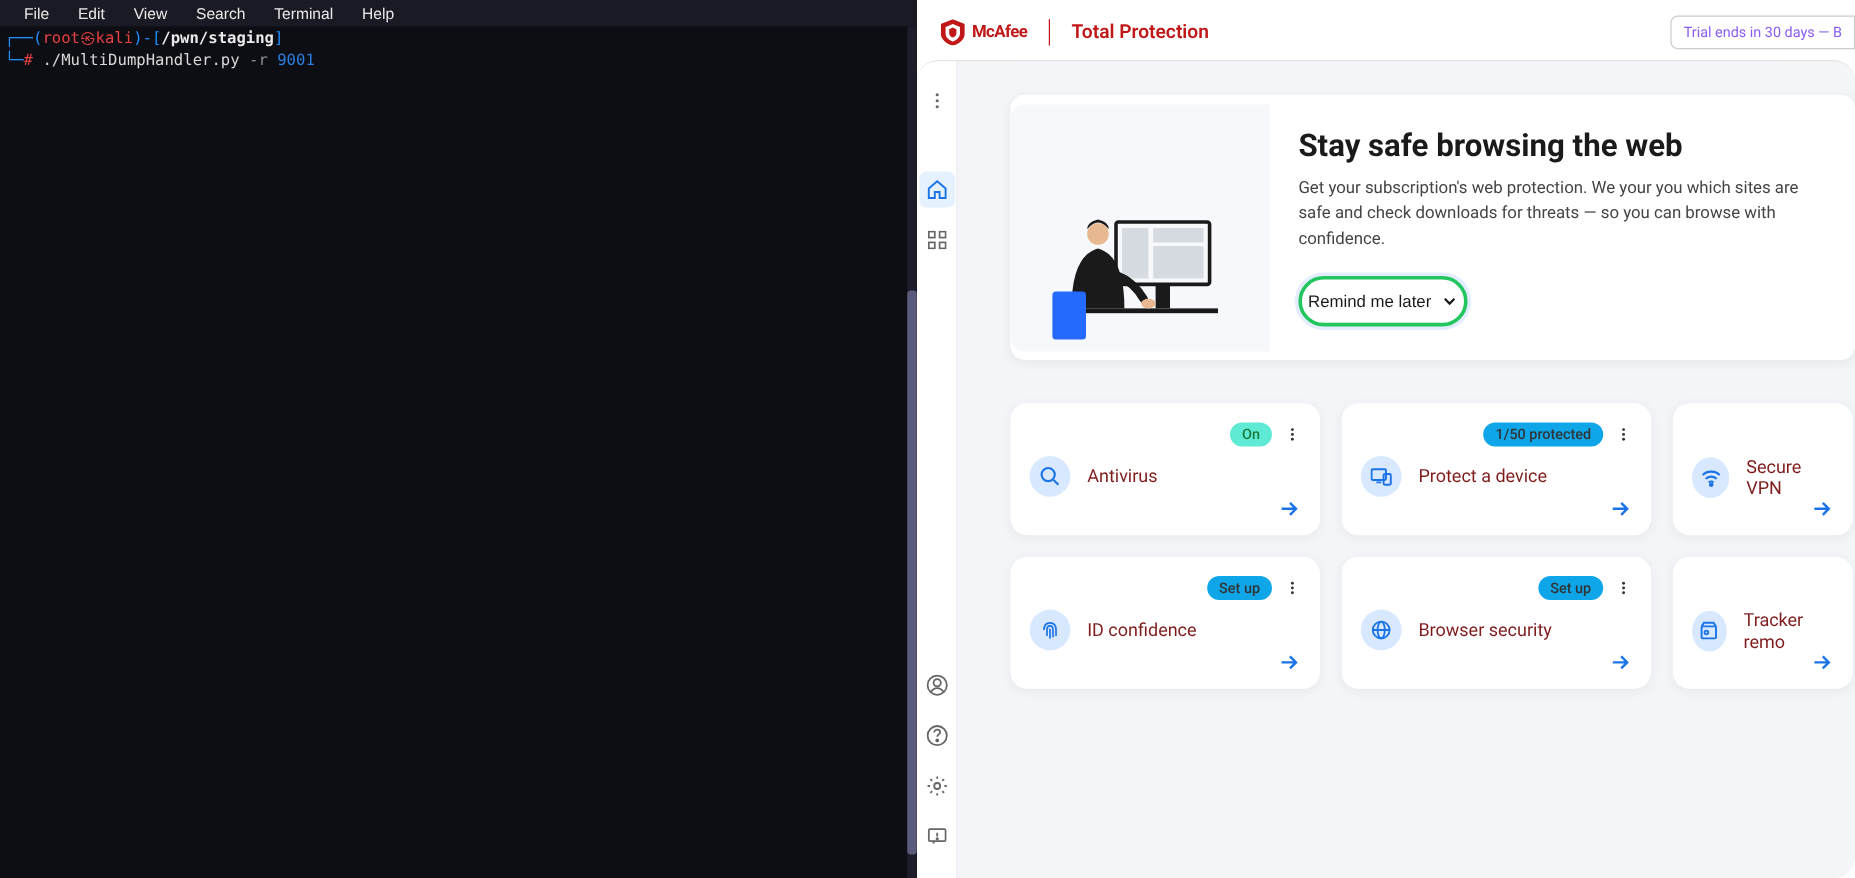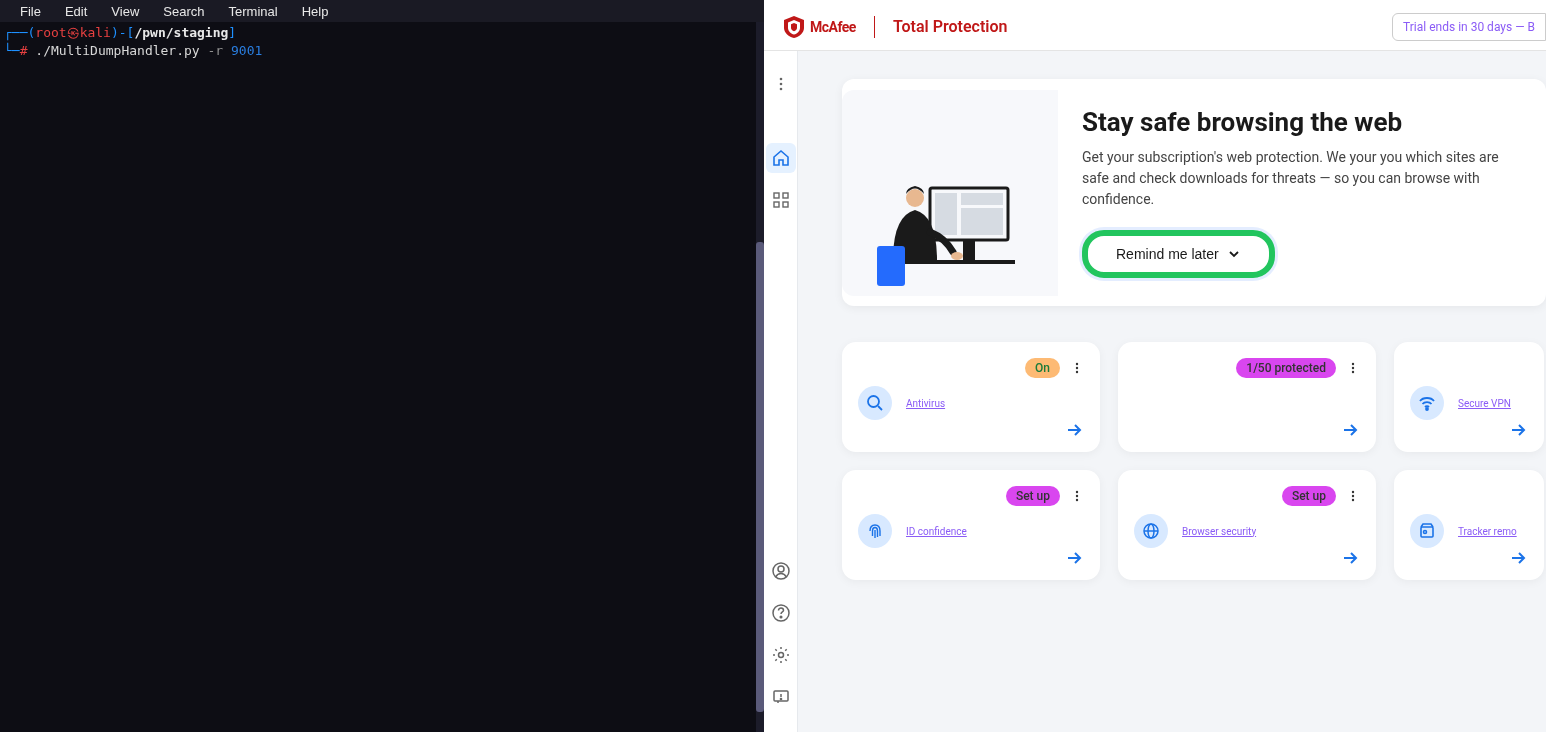--- a/index.html
+++ b/index.html
@@ -24,48 +24,48 @@
 
 .mcafee-pane { flex: 1; height: 732px; background: #fff; display: flex; flex-direction: column; overflow: hidden; }
 .mc-header { display: flex; align-items: center; justify-content: space-between; padding: 10px 20px 6px 20px; border-bottom: 1px solid #fff; height: 50px; }
 .mc-brand { display: flex; align-items: center; gap: 10px; }
 .mc-logo-wrap { display: flex; align-items: center; gap: 6px; }
 .mc-logo-txt { color: #c01818; font-weight: 700; font-size: 14px; letter-spacing: -0.5px; }
 .mc-divider { width: 1px; height: 22px; background: #c01818; margin: 0 8px; }
 .mc-subtitle { color: #c01818; font-weight: 600; font-size: 16px; }
 .mc-trial { border: 1px solid #ccc; border-radius: 6px 0 0 6px; padding: 6px 10px; font-size: 12px; color: #8b5cf6; margin-right: -20px; }
 
-.mc-body { flex: 1; display: flex; background: #f3f5f8; border-top: 1px solid #e4e4e4; overflow: hidden; }
+.mc-body { flex: 1; display: flex; background: #f3f5f8; border-top: 1px solid #e4e4e4; overflow: hidden; border-radius: 18px; }
 .mc-sidebar { width: 34px; background: #fff; border-right: 1px solid #e6e9ed; display: flex; flex-direction: column; align-items: center; padding-top: 18px; }
 .mc-side-top { display: flex; flex-direction: column; gap: 12px; align-items: center; }
 .mc-side-spacer { flex: 1; }
 .mc-side-bot { display: flex; flex-direction: column; gap: 12px; align-items: center; padding-bottom: 20px; }
 .mc-side-icon { width: 30px; height: 30px; display: flex; align-items: center; justify-content: center; color: #666; cursor: pointer; border-radius: 6px; }
 .mc-side-icon.active { background: #e5f1ff; color: #1b73e8; }
 
 .mc-main { flex: 1; padding: 28px 0 28px 44px; overflow: hidden; }
 
 .hero-card { background: #fff; border-radius: 12px; display: flex; align-items: center; box-shadow: 0 2px 10px rgba(0,0,0,0.06); margin-bottom: 36px; width: calc(100% - 0px); min-height: 206px; }
 .hero-ill { width: 216px; height: 206px; background: #f7f8fb; border-radius: 12px 0 0 12px; display: flex; align-items: flex-end; justify-content: center; padding-bottom: 0; }
 .hero-content { flex: 1; padding: 28px 24px; }
 .hero-title { font-size: 26px; font-weight: 700; color: #1a1a1a; margin-bottom: 10px; }
 .hero-desc { font-size: 14px; color: #444; line-height: 1.5; margin-bottom: 20px; }
 .hero-actions { display: flex; gap: 12px; }
-.btn-outline { border: 6px solid #22c55e; background: #fff; color: #1a1a1a; padding: 10px 28px; border-radius: 22px; font-size: 14px; font-weight: 500; display: flex; align-items: center; gap: 8px; cursor: pointer; box-shadow: 0 0 0 3px rgba(36,107,253,0.12); }
+.btn-outline { border: 3px solid #22c55e; background: #fff; color: #1a1a1a; padding: 10px 5px; border-radius: 22px; font-size: 14px; font-weight: 500; display: flex; align-items: center; gap: 8px; cursor: pointer; box-shadow: 0 0 0 3px rgba(36,107,253,0.12); }
 .btn-dark { border: none; background: #1a1a1a; color: #fff; padding: 10px 18px; border-radius: 22px; font-size: 14px; font-weight: 500; display: flex; align-items: center; gap: 8px; cursor: pointer; }
 
 .tiles { display: flex; gap: 18px; flex-wrap: wrap; }
 .tile { width: 258px; height: 110px; background: #fff; border-radius: 14px; box-shadow: 0 2px 10px rgba(0,0,0,0.05); position: relative; padding: 16px; display: flex; flex-direction: column; }
 .tile-top { display: flex; justify-content: flex-end; align-items: center; gap: 10px; height: 20px; }
-.tile-badge { font-size: 12px; padding: 3px 10px; border-radius: 12px; background: #d946ef; color: #333; font-weight: 500; }
-.tile-badge.on { background: #fdba74; color: #1a7b3a; }
+.tile-badge { font-size: 12px; padding: 3px 10px; border-radius: 12px; background: #0ea5e9; color: #333; font-weight: 500; }
+.tile-badge.on { background: #5eead4; color: #1a7b3a; }
 .tile-more { color: #333; cursor: pointer; display: flex; }
 .tile-row { display: flex; align-items: center; gap: 14px; margin-top: 8px; }
 .tile-icon { width: 34px; height: 34px; border-radius: 50%; background: #d8e9ff; display: flex; align-items: center; justify-content: center; color: #1b73e8; }
-.tile-label { font-size: 10px; color: #8b5cf6; font-weight: 400; text-decoration: underline; }
+.tile-label { font-size: 15px; color: #7f1d1d; font-weight: 400; }
 .tile-arrow { position: absolute; bottom: 12px; right: 16px; color: #1b73e8; cursor: pointer; }
 .tile.cut { width: 150px; overflow: hidden; }
 
 svg { display: block; }
 </style>
 </head>
 <body>
 
 <div class="terminal-pane">
   <div class="term-menubar">
@@ -223,20 +223,30 @@
       <div class="tile-top">
               <span class="tile-badge ">1/50 protected</span>
               <span class="tile-more">
                 <svg width="14" height="14" viewBox="0 0 14 14">
                   <circle cx="7" cy="3" r="1.2" fill="currentColor"></circle>
                   <circle cx="7" cy="7" r="1.2" fill="currentColor"></circle>
                   <circle cx="7" cy="11" r="1.2" fill="currentColor"></circle>
                 </svg>
               </span>
             </div>
+      <div class="tile-row">
+        <div class="tile-icon">
+                <svg width="18" height="18" viewBox="0 0 18 18" fill="none" stroke="currentColor" stroke-width="1.6">
+                  <rect x="1" y="3" width="12" height="9" rx="1"></rect>
+                  <path d="M5 14 H9"></path>
+                  <rect x="11" y="7" width="6" height="9" rx="1"></rect>
+                </svg>
+              </div>
+        <span class="tile-label">Protect a device</span>
+      </div>
       <span class="tile-arrow">
               <svg width="20" height="20" viewBox="0 0 20 20" fill="none" stroke="currentColor" stroke-width="2">
                 <path d="M4 10 H16 M11 5 L16 10 L11 15"></path>
               </svg>
             </span>
     </div>
     <div class="tile cut">
       <div class="tile-top"></div>
       <div class="tile-row">
         <div class="tile-icon">

